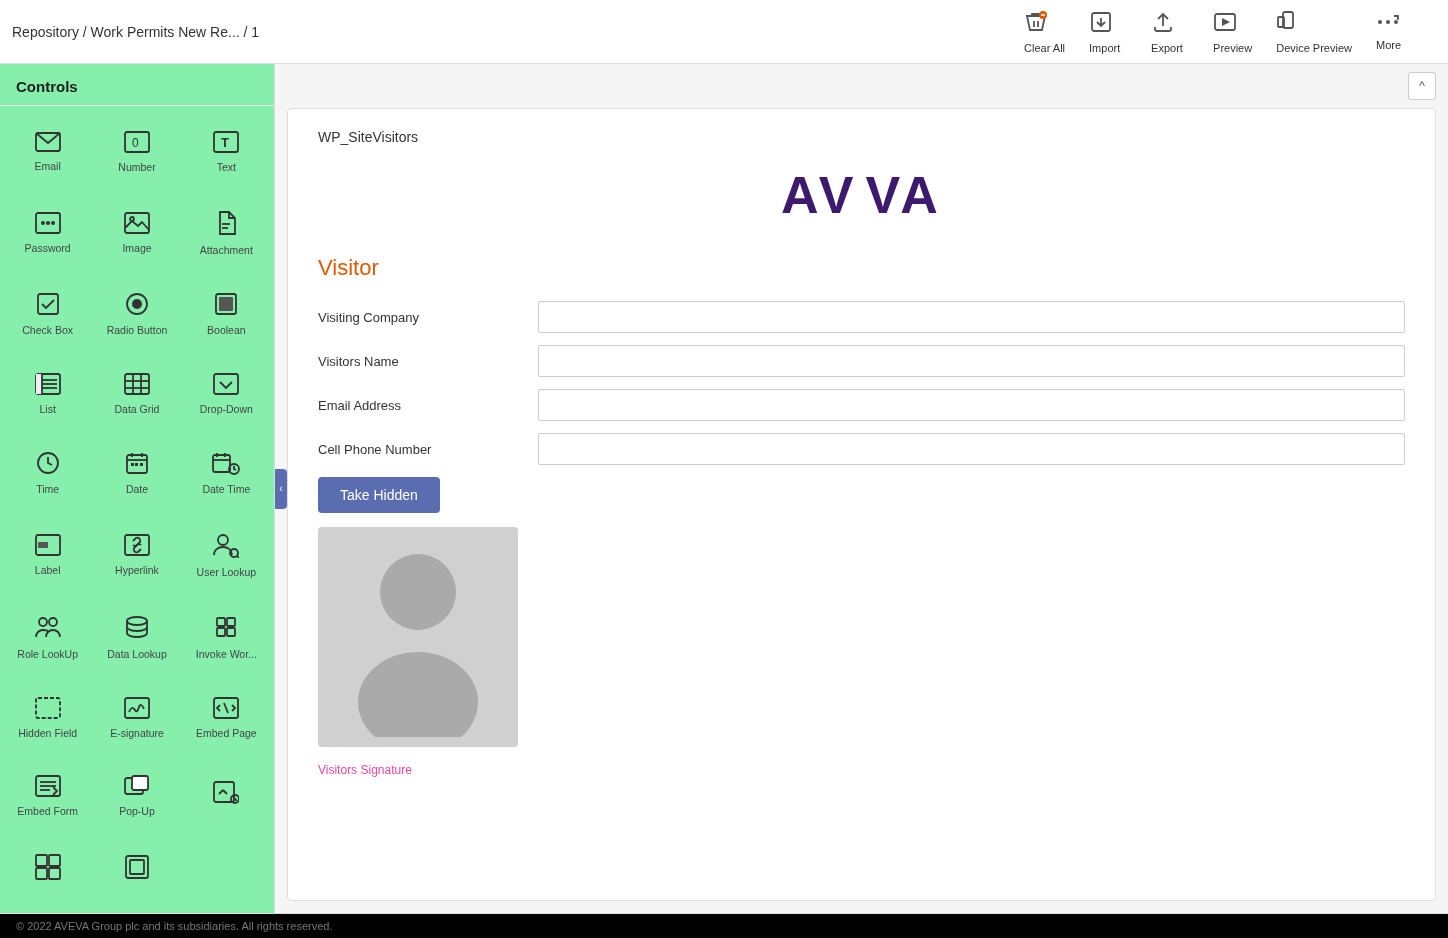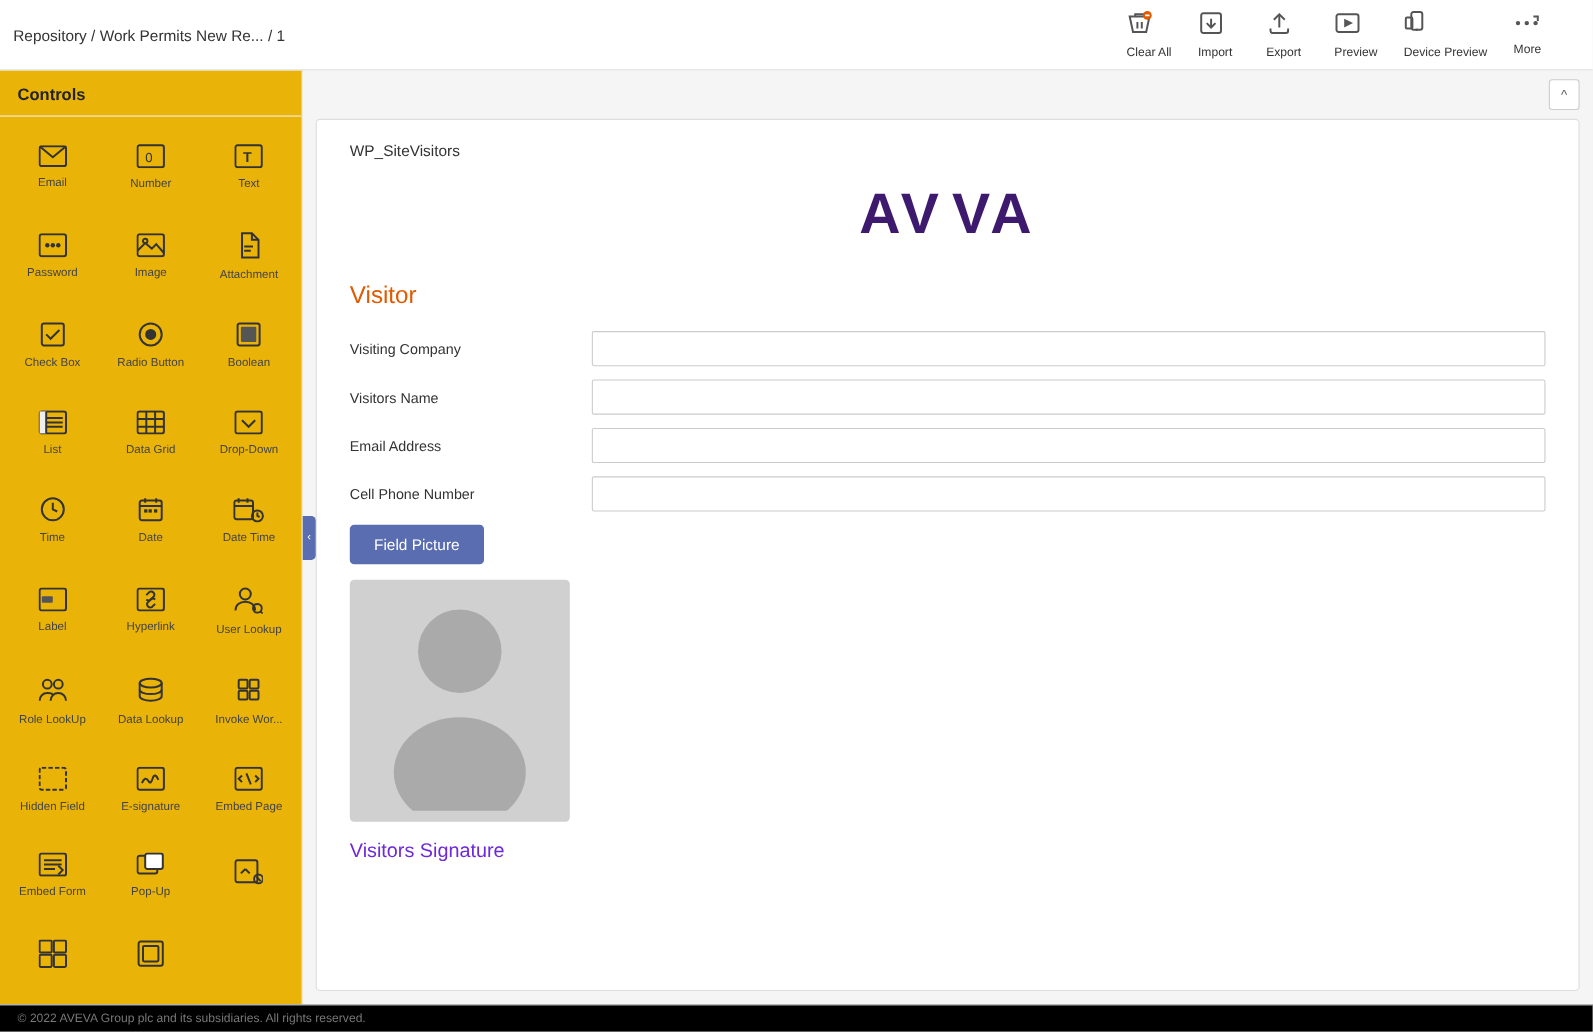--- a/index.html
+++ b/index.html
@@ -20,21 +20,21 @@
       color: #333; font-size: 11px; border-radius: 4px; min-width: 58px;
     }
     .toolbar-btn .tb-icon { font-size: 20px; color: #555; }
     .toolbar-btn.more-btn { min-width: 70px; }
 
     
     .main-layout { display: flex; flex: 1; overflow: hidden; }
 
     
     .controls-panel {
-      width: 275px; background: #eab308; border-right: 1px solid #ddd;
+      width: 275px; background: #86efac; border-right: 1px solid #ddd;
       display: flex; flex-direction: column; flex-shrink: 0; overflow-y: auto;
     }
     .controls-title {
       font-size: 15px; font-weight: 600; color: #222; padding: 14px 16px 10px;
       border-bottom: 1px solid #eee; flex-shrink: 0;
     }
     .controls-grid {
       display: grid; grid-template-columns: repeat(3, 1fr);
       padding: 8px 4px; gap: 2px; flex: 1;
     }
@@ -104,21 +104,21 @@
 
     .photo-placeholder {
       width: 200px; height: 220px; background: #d0d0d0; border-radius: 4px;
       display: flex; align-items: center; justify-content: center; margin-bottom: 16px;
       overflow: hidden;
     }
     .person-silhouette {
       width: 140px; height: 200px;
     }
 
-    .visitors-signature-label { font-size: 18px; color: #6d28d9; }
+    .visitors-signature-label { font-size: 12px; color: #ec4899; }
 
     
     .collapse-tab {
       position: absolute; left: 0; top: 50%; transform: translateY(-50%);
       width: 12px; height: 40px; background: #5a6db0; border-radius: 0 4px 4px 0;
       cursor: pointer; display: flex; align-items: center; justify-content: center;
       color: #fff; font-size: 10px; z-index: 10;
     }
   </style>
 </head>
@@ -553,21 +553,21 @@
       <div class="form-field">
         <label class="field-label">Email Address</label>
         <input class="field-input" type="text" value="" style="">
       </div>
       <div class="form-field">
         <label class="field-label">Cell Phone Number</label>
         <input class="field-input" type="text" value="" style="">
       </div>
 
       
-      <button class="take-picture-btn">Field Picture</button>
+      <button class="take-picture-btn">Take Hidden</button>
 
       
       <div class="photo-placeholder">
         <svg class="person-silhouette" viewBox="0 0 140 200" xmlns="http://www.w3.org/2000/svg">
           <circle cx="70" cy="55" r="38" fill="#aaa"></circle>
           <ellipse cx="70" cy="165" rx="60" ry="50" fill="#aaa"></ellipse>
         </svg>
       </div>
 
       

